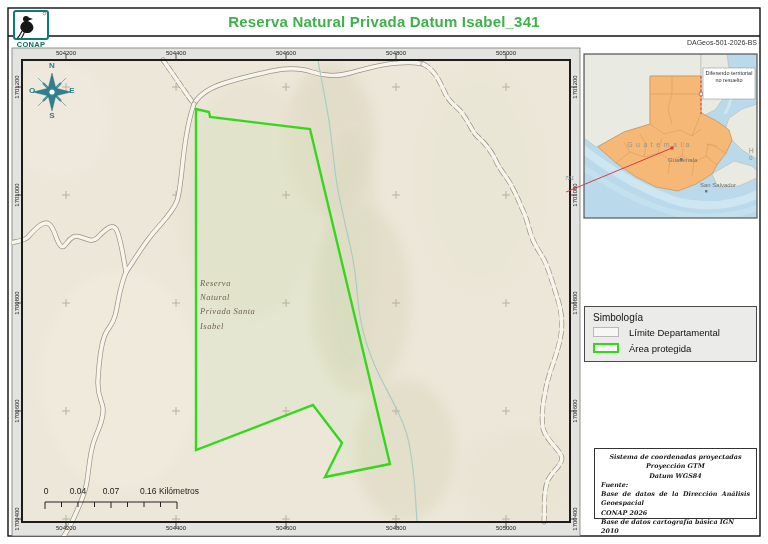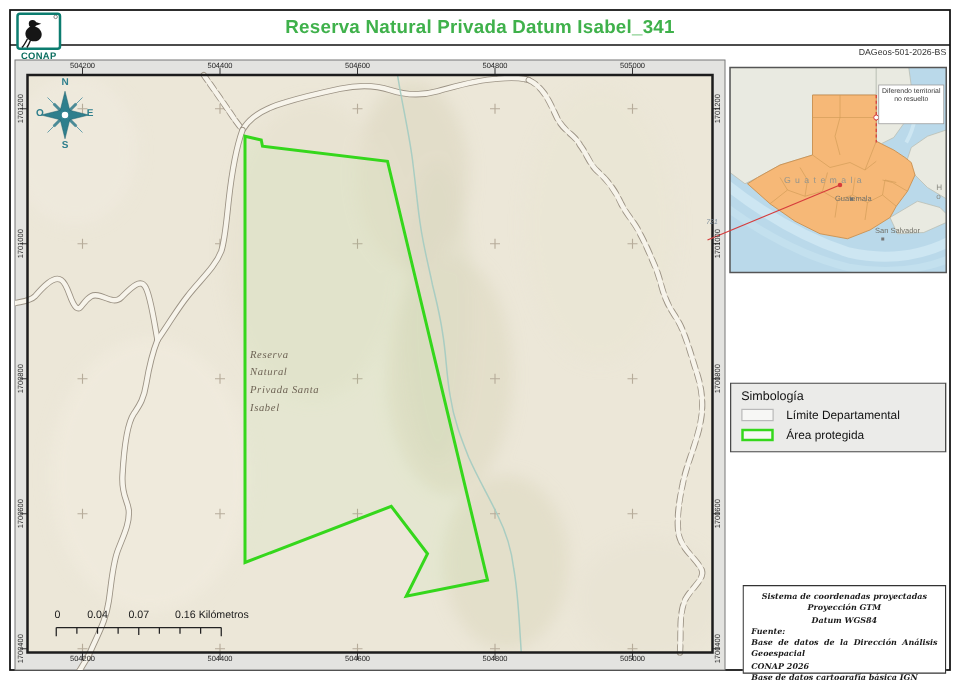--- a/index.html
+++ b/index.html
@@ -34,21 +34,21 @@
                color:#7e8e9c;}
   #legend-box{position:absolute;left:584px;top:262px;width:173px;height:56px;
               background:#ebebe9;border:1px solid #4a4a4a;box-sizing:border-box;margin-top:44px;}
   #legend-title{position:absolute;left:8px;top:5px;font-size:10px;color:#111;}
   .legend-row{position:absolute;left:8px;height:12px;}
   .legend-swatch{position:absolute;left:0;top:0;width:26px;height:10px;box-sizing:border-box;
                  background:#f7f7f5;}
   .sw-gray{border:1.5px solid #b9b9b9;}
   .sw-green{border:2.5px solid #35d71c;}
   .legend-label{position:absolute;left:36px;top:0;font-size:9.5px;color:#111;white-space:nowrap;}
-  #credits-box{position:absolute;left:594px;top:468px;width:163px;height:71px;background:#fff;
+  #credits-box{position:absolute;left:594px;top:448px;width:163px;height:71px;background:#fff;
                border:1px solid #333;box-sizing:border-box;padding:4px 6px;
                font-family:"DejaVu Serif",serif;font-style:italic;font-weight:bold;
                font-size:6.4px;color:#1a1a1a;line-height:1.45;}
   .cr-c{text-align:center;}
   .cr-j{text-align:justify;}
 </style>
 </head>
 <body>
 
 <div id="page">

